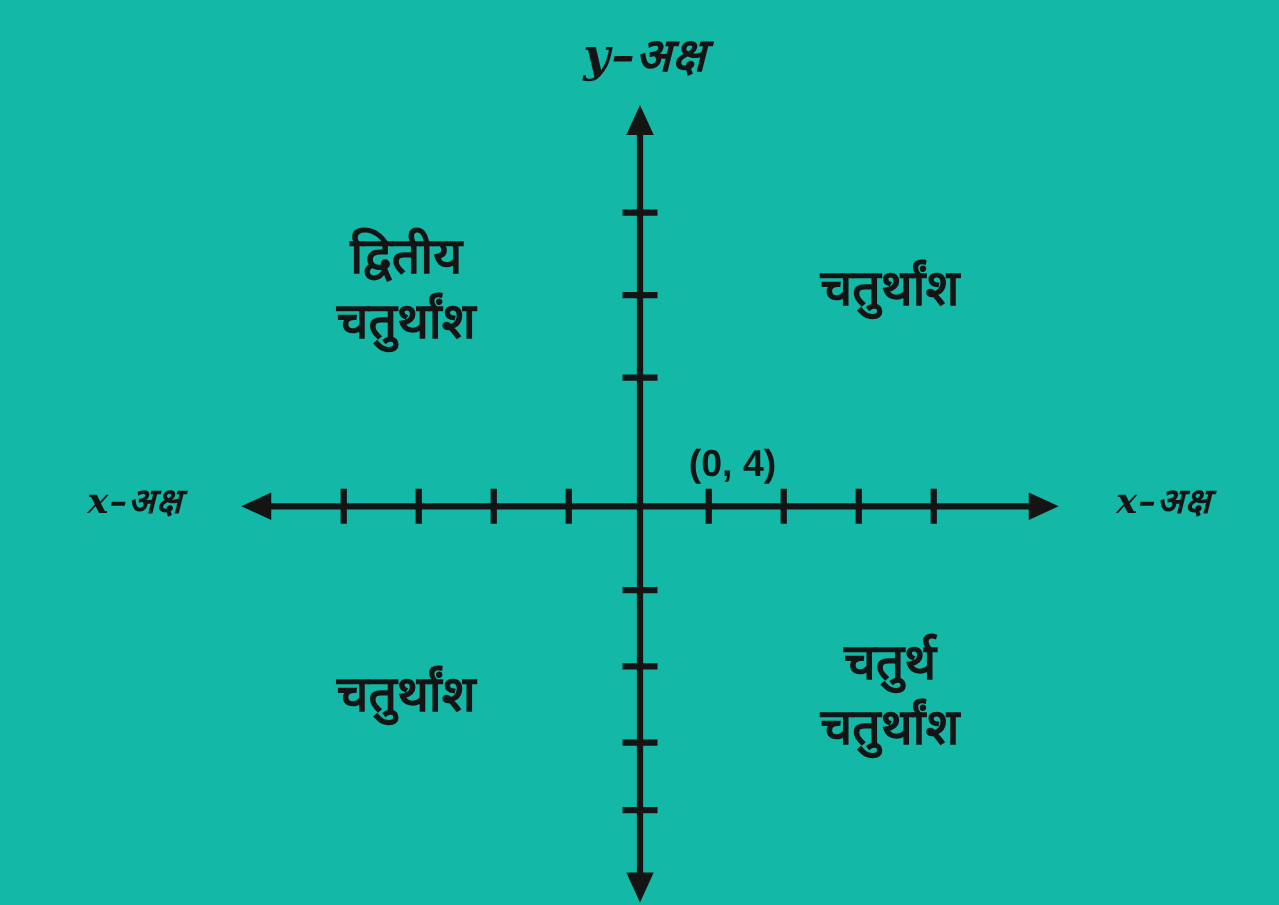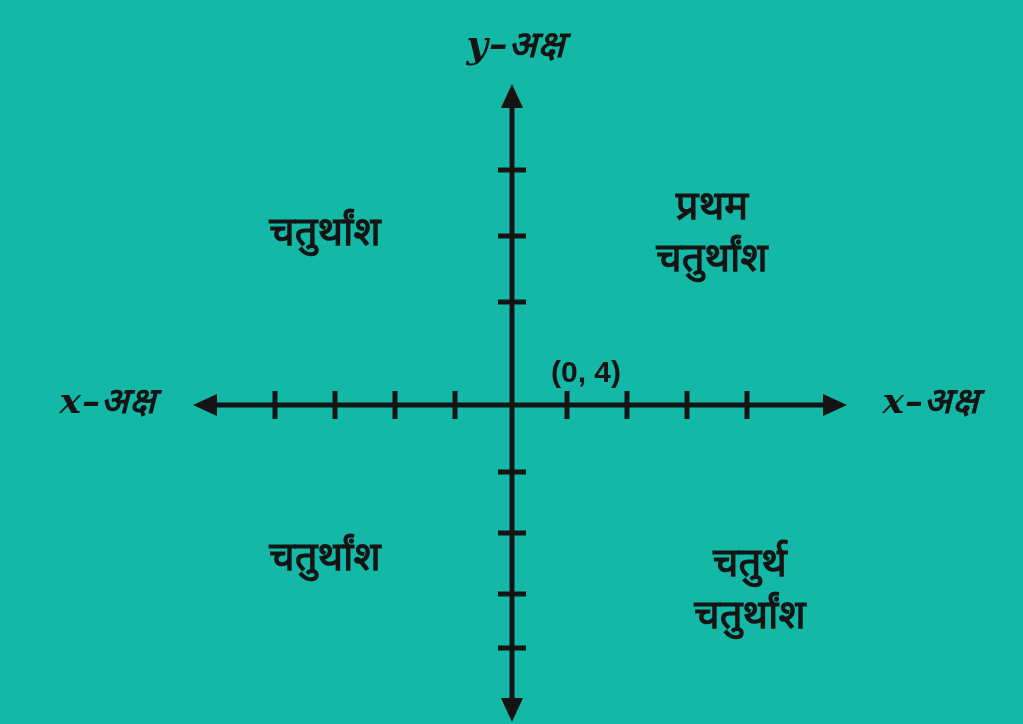--- a/index.html
+++ b/index.html
@@ -24,21 +24,21 @@
     position: absolute;
     transform: translate(-50%, -50%);
     color: #141414;
     white-space: nowrap;
     text-align: center;
     user-select: none;
   }
   .axis-name {
     font-family: "DejaVu Serif", serif;
     font-style: italic;
-    font-size: 36px;
+    font-size: 28px;
     font-weight: 600;
     letter-spacing: 1px;
   }
   .axis-name.y-name { font-size: 37px; }
   .origin-lbl {
     font-family: "Liberation Sans", sans-serif;
     font-size: 30px;
     font-weight: 600;
     font-style: normal;
   }
@@ -87,30 +87,30 @@
 
   <div class="lbl axis-name y-name" style="left:516px; top:42px;">y–अक्ष</div>
 
   <div class="lbl axis-name" style="left:108px; top:399px;">x–अक्ष</div>
 
   <div class="lbl axis-name" style="left:931px; top:399px;">x–अक्ष</div>
 
   <div class="lbl origin-lbl" style="left:586px; top:372px;">(0, 4)</div>
 
   <div class="lbl quad-label" style="left:325px; top:231px;">
+    <div>द्वितीय</div>
     <div>चतुर्थांश</div>
   </div>
 
   <div class="lbl quad-label" style="left:712px; top:231px;">
-    <div>प्रथम</div>
     <div>चतुर्थांश</div>
   </div>
 
   <div class="lbl quad-label" style="left:325px; top:556px;">
     <div>चतुर्थांश</div>
   </div>
 
-  <div class="lbl quad-label" style="left:750px; top:556px;margin-top:32px;">
+  <div class="lbl quad-label" style="left:712px; top:556px;">
     <div>चतुर्थ</div>
     <div>चतुर्थांश</div>
   </div>
 
 </div>
 
 </body></html>

